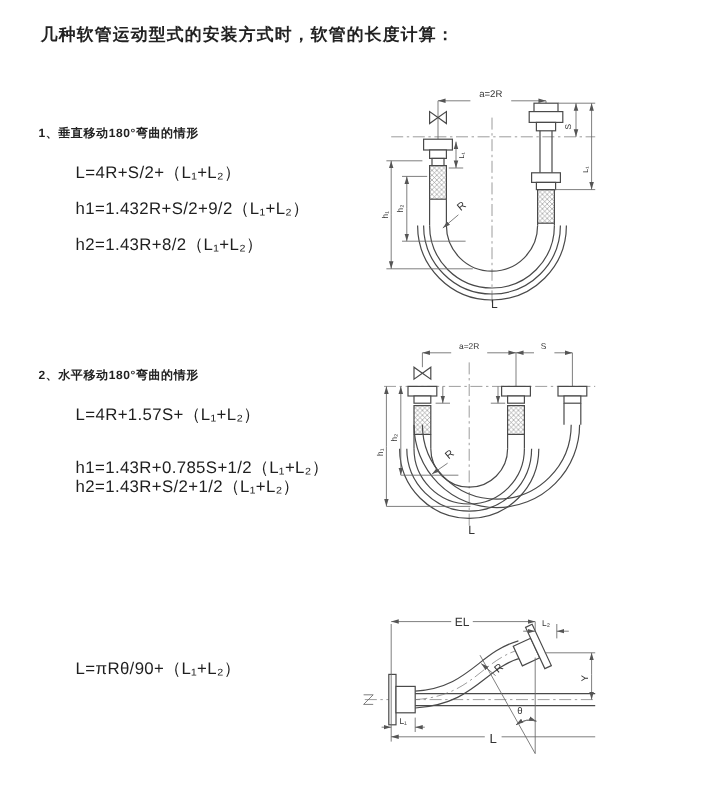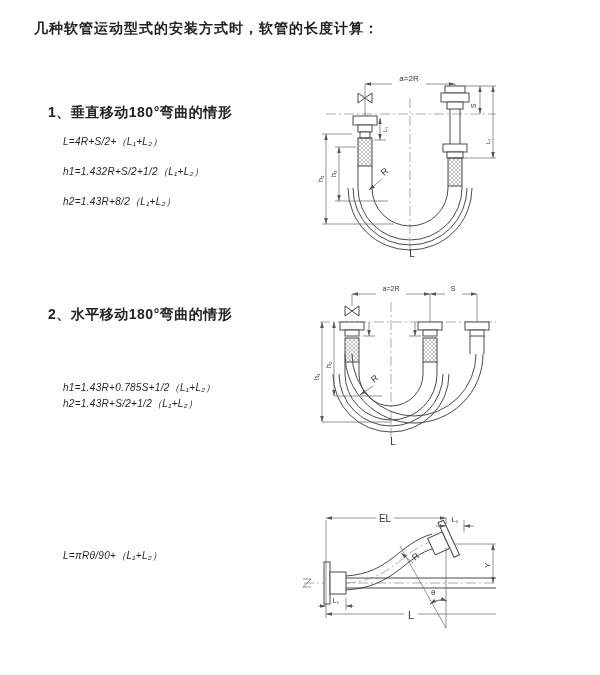--- a/index.html
+++ b/index.html
@@ -10,48 +10,49 @@
     overflow:hidden;
     font-family:"Liberation Sans","DejaVu Sans",sans-serif;
     color:#2e2e2e;
   }
   .title{
     position:absolute;left:34px;top:20px;
     font-size:14px;font-weight:bold;letter-spacing:1px;
     color:#222;
   }
   .sec-heading{
-    position:absolute;left:48px;
-    font-size:14px;font-weight:bold;letter-spacing:0.5px;
+    position:absolute;left:32px;
+    font-size:10px;font-weight:bold;letter-spacing:0.5px;
     color:#222;
   }
   .formula{
     position:absolute;left:63px;
-    font-size:10px;color:#1f1f1f;letter-spacing:0.3px;font-style:italic;
+    font-size:14px;color:#1f1f1f;letter-spacing:0.3px;
   }
   svg{position:absolute;}
   svg text{font-family:"Liberation Sans","DejaVu Sans",sans-serif;fill:#333;}
   .obj{stroke:#4a4a4a;stroke-width:1;fill:none;}
   .objf{stroke:#4a4a4a;stroke-width:1;fill:#ffffff;}
   .dim{stroke:#666;stroke-width:0.7;fill:none;}
   .cl{stroke:#777;stroke-width:0.6;fill:none;stroke-dasharray:10 3 2 3;}
 </style>
 </head>
 <body>
 
 <div class="page">
 
   <div class="title">几种软管运动型式的安装方式时，软管的长度计算：</div>
 
   <div class="sec-heading" style="top:104px">1、垂直移动180°弯曲的情形</div>
   <div class="formula" style="top:135px">L=4R+S/2+（L₁+L₂）</div>
-  <div class="formula" style="top:165px">h1=1.432R+S/2+1/2（L₁+L₂）</div>
+  <div class="formula" style="top:165px">h1=1.432R+S/2+9/2（L₁+L₂）</div>
   <div class="formula" style="top:195px">h2=1.43R+8/2（L₁+L₂）</div>
 
   <div class="sec-heading" style="top:306px">2、水平移动180°弯曲的情形</div>
+  <div class="formula" style="top:337px">L=4R+1.57S+（L₁+L₂）</div>
   <div class="formula" style="top:381px">h1=1.43R+0.785S+1/2（L₁+L₂）</div>
   <div class="formula" style="top:397px">h2=1.43R+S/2+1/2（L₁+L₂）</div>
 
   <div class="formula" style="top:549px">L=πRθ/90+（L₁+L₂）</div>
 
   <svg style="left:312px;top:70px" width="272" height="190" viewBox="0 0 272 190">
     <defs>
       <marker id="ar1" viewBox="0 0 8 6" refX="8" refY="3" markerWidth="9" markerHeight="7" orient="auto">
         <path d="M0,0.6 L8,3 L0,5.4 z" fill="#555"></path>
       </marker>

